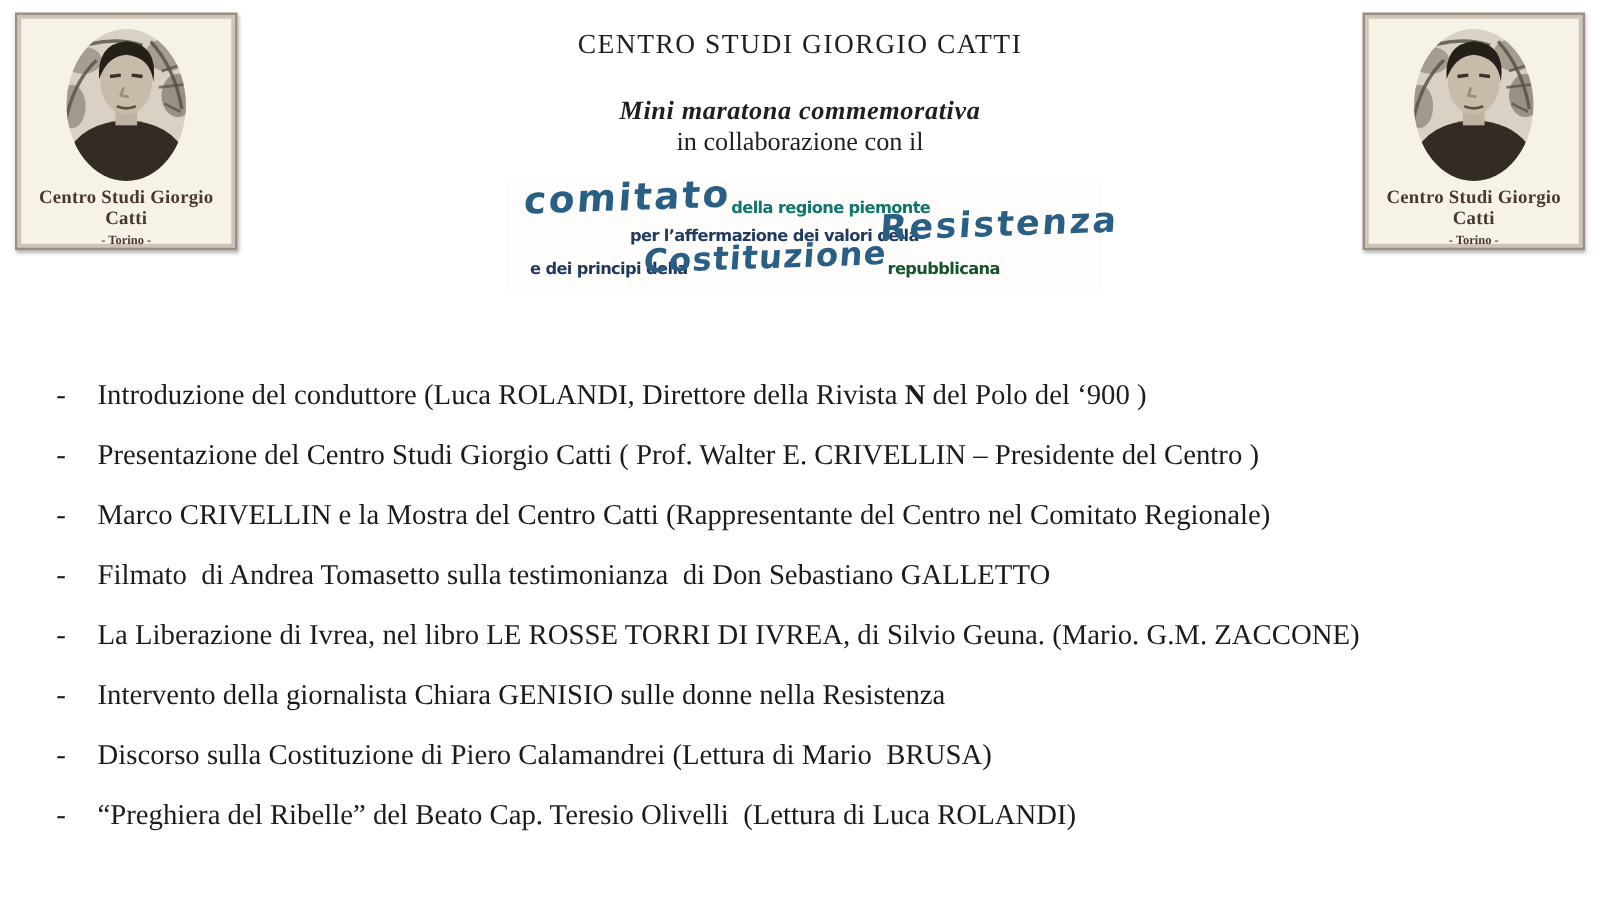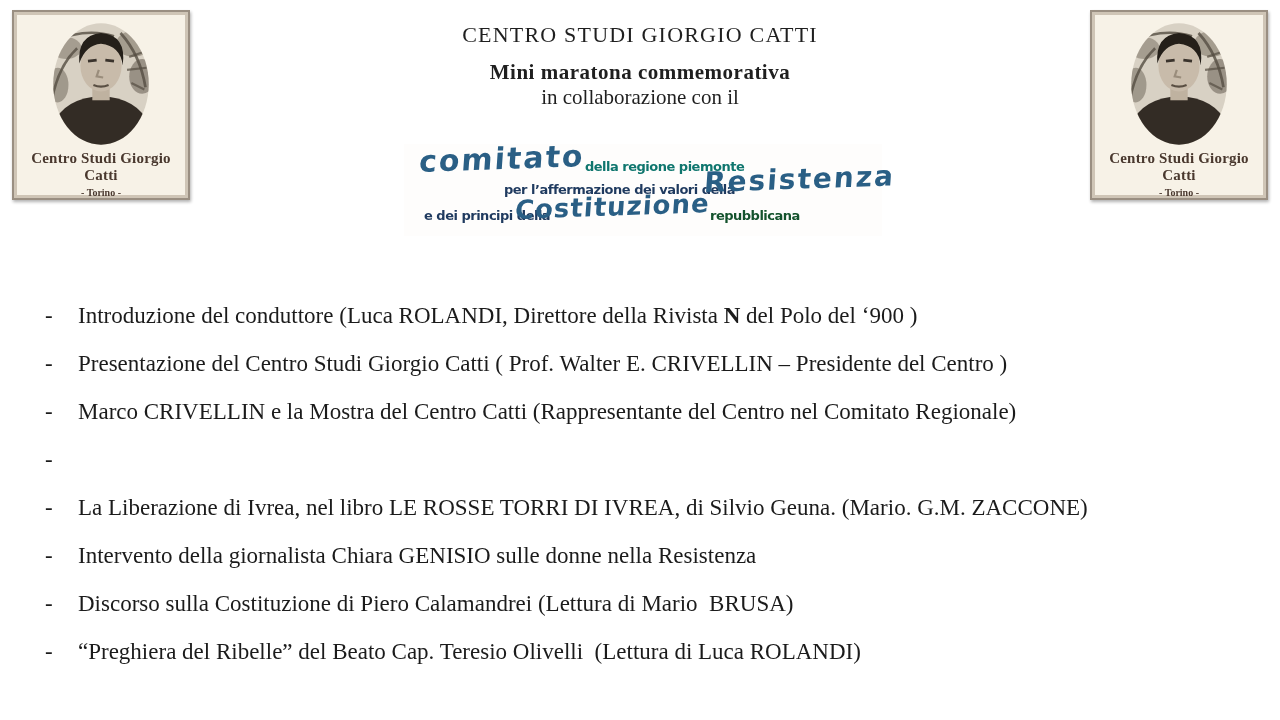--- a/index.html
+++ b/index.html
@@ -31,21 +31,21 @@
   .badge .bcity {
     font-weight:bold; font-size:10px; color:#49382e; line-height:17px;
   }
 
   
   .header {
     position:absolute; top:22px; left:220px; width:840px;
     text-align:center; color:#1f1f1f;
   }
   .h-title { font-size:22px; letter-spacing:1.2px; }
-  .h-sub   { font-size:21px; font-weight:bold; margin-top:12px; letter-spacing:.5px; }
+  .h-sub   { font-size:21px; font-weight:bold; font-style:italic; margin-top:28px; letter-spacing:.5px; }
   .h-collab{ font-size:21px; }
 
   
   .logo { position:absolute; left:404px; top:144px; width:478px; height:92px; background:#fefdfc; }
   .logo span { position:absolute; white-space:nowrap; }
   .hand {
     font-family:"DejaVu Sans", sans-serif;
     font-weight:bold;
     transform: rotate(-2deg) skewX(-6deg);
     transform-origin:left bottom;
@@ -157,20 +157,21 @@
   <div class="row">
     <span class="dash">-</span>
     <span class="txt"><span>Presentazione del Centro Studi Giorgio Catti ( Prof. Walter E. CRIVELLIN – Presidente del Centro )</span><b></b><span></span></span>
   </div>
   <div class="row">
     <span class="dash">-</span>
     <span class="txt"><span>Marco CRIVELLIN e la Mostra del Centro Catti (Rappresentante del Centro nel Comitato Regionale)</span><b></b><span></span></span>
   </div>
   <div class="row">
     <span class="dash">-</span>
+    <span class="txt"><span>Filmato  di Andrea Tomasetto sulla testimonianza  di Don Sebastiano GALLETTO</span><b></b><span></span></span>
   </div>
   <div class="row">
     <span class="dash">-</span>
     <span class="txt"><span>La Liberazione di Ivrea, nel libro LE ROSSE TORRI DI IVREA, di Silvio Geuna. (Mario. G.M. ZACCONE)</span><b></b><span></span></span>
   </div>
   <div class="row">
     <span class="dash">-</span>
     <span class="txt"><span>Intervento della giornalista Chiara GENISIO sulle donne nella Resistenza</span><b></b><span></span></span>
   </div>
   <div class="row">

